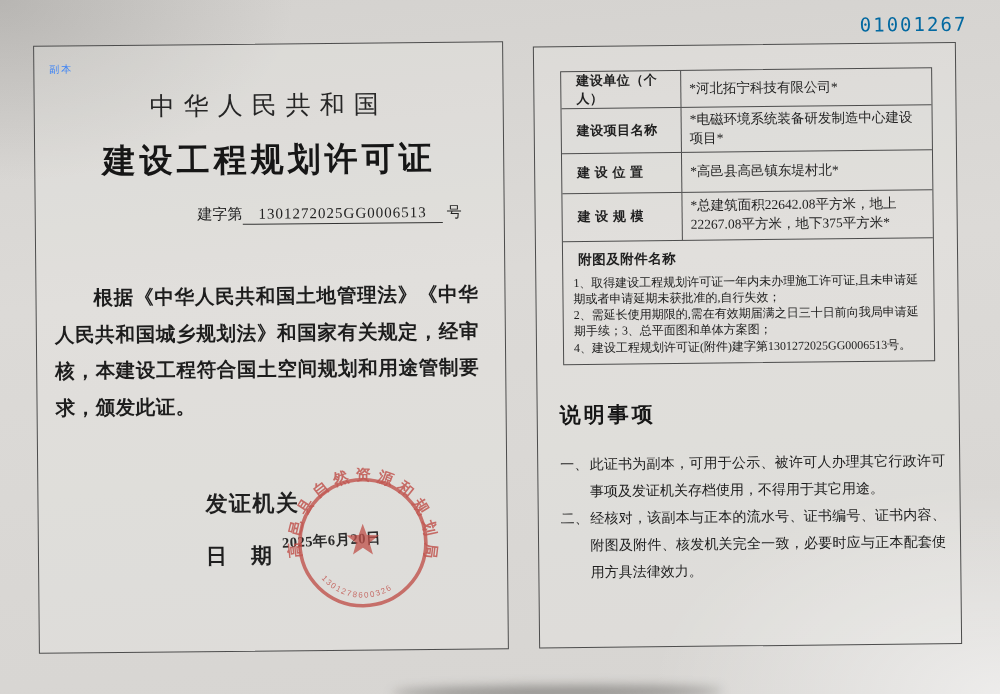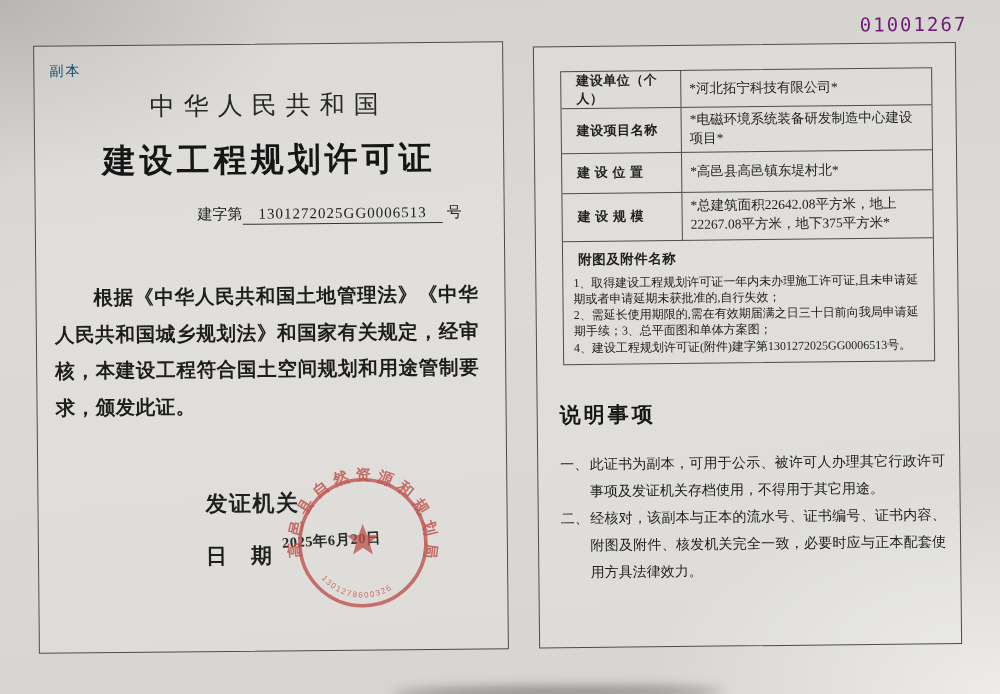--- a/index.html
+++ b/index.html
@@ -9,31 +9,31 @@
     background:
       radial-gradient(ellipse 420px 260px at 0% 0%, rgba(110,108,105,.28), transparent 70%),
       radial-gradient(ellipse 500px 300px at 100% 100%, rgba(255,255,255,.55), transparent 70%),
       linear-gradient(175deg,#d4d2cf 0%, #dcdad7 40%, #d7d5d2 100%);
     color:#1f1f1f;
   }
   .stage{position:relative;width:1000px;height:694px;transform:rotate(-0.4deg);}
   .serial{
     position:absolute;top:16px;left:862px;
     font-family:"DejaVu Sans Mono",monospace;
-    font-size:19px;letter-spacing:2px;color:#701a75;font-weight:500;
+    font-size:19px;letter-spacing:2px;color:#0369a1;font-weight:500;
   }
   .cert{
     position:absolute;border:1.6px solid #4c4c4c;background:rgba(240,238,235,.25);
     box-sizing:border-box;
   }
   .left-cert{left:36px;top:42px;width:470px;height:608px;transform:rotate(-0.15deg);}
   .right-cert{left:536px;top:46px;width:423px;height:602px;transform:rotate(-0.2deg);}
 
   
-  .copy-label{position:absolute;left:15px;top:16px;font-size:14px;letter-spacing:2px;color:#0c4a6e;}
+  .copy-label{position:absolute;left:15px;top:16px;font-size:10px;letter-spacing:2px;color:#3b82f6;}
   .country{position:absolute;left:0;right:0;top:44px;text-align:center;
     font-family:"Liberation Serif",serif;font-size:25px;letter-spacing:9px;color:#262626;font-weight:500;}
   .cert-title{position:absolute;left:0;right:0;top:93px;text-align:center;
     font-size:33px;font-weight:bold;letter-spacing:4px;color:#161616;}
   .permit-line{position:absolute;left:0;right:42px;top:160px;text-align:right;font-size:15px;color:#222;}
   .permit-line .num{
     font-family:"Liberation Serif",serif;display:inline-block;padding:0 16px 1px 16px;
     border-bottom:1.3px solid #333;letter-spacing:1px;margin-right:4px;
   }
   .body-text{

